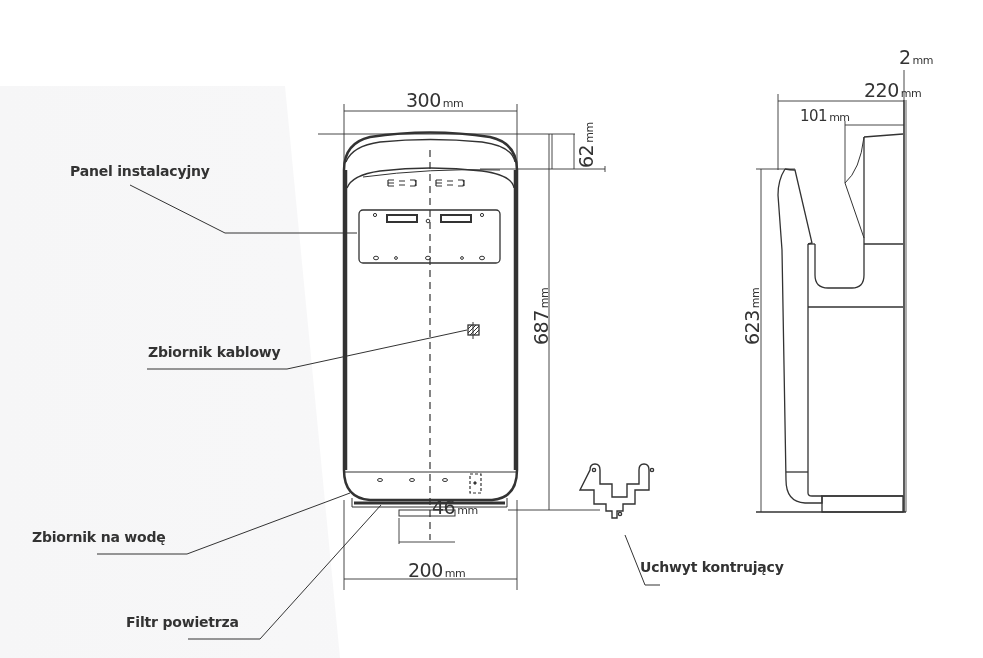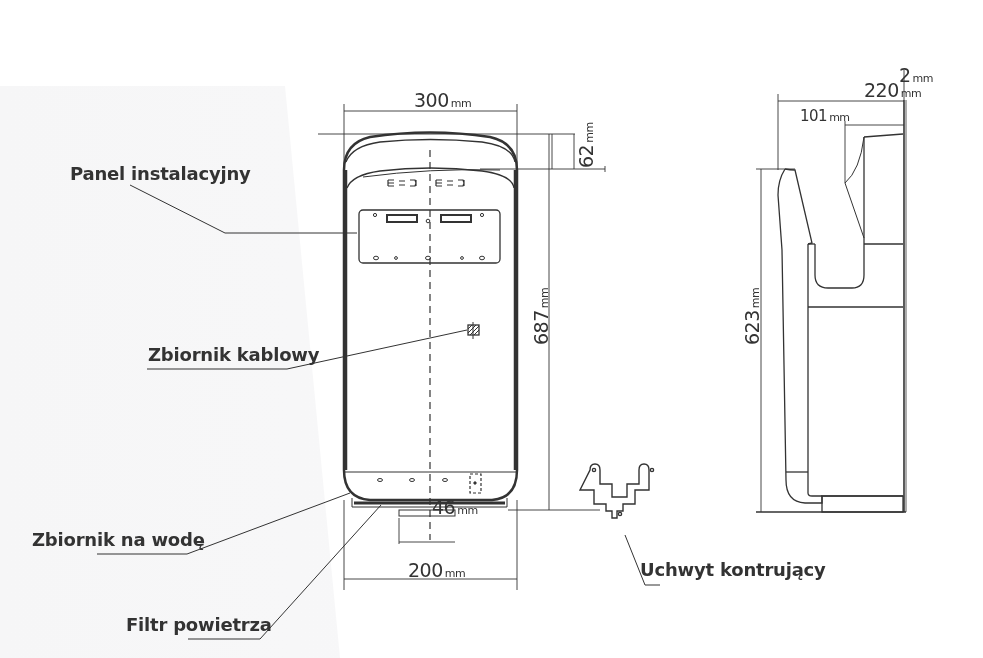--- a/index.html
+++ b/index.html
@@ -9,21 +9,21 @@
     font-family: "Liberation Sans", sans-serif;
   }
   .bg-panel {
     position: absolute; left: 0; top: 86px; width: 983px; height: 572px;
     background: linear-gradient(90deg, #f6f6f7 0%, #f8f8f9 60%, #fafafa 100%);
     clip-path: polygon(0 0, 285px 0, 340px 572px, 0 572px);
   }
   svg#drawing { position: absolute; left: 0; top: 0; }
   .callout {
     position: absolute; font-family: "DejaVu Sans", sans-serif; font-weight: bold;
-    font-size: 18px; color: #333333; white-space: nowrap; letter-spacing: -0.2px;
+    font-size: 14px; color: #333333; white-space: nowrap; letter-spacing: -0.2px;
   }
   .dim {
     position: absolute; font-family: "DejaVu Sans", sans-serif; color: #333;
     font-size: 19px; white-space: nowrap; letter-spacing: -0.5px;
   }
   .dim .u { font-size: 11px; margin-left: 2px; }
   .vert { transform-origin: left top; transform: rotate(-90deg); }
 </style>
 </head>
 <body>
@@ -162,39 +162,39 @@
     </g>
   </g>
 </svg>
 
 <div class="callout" style="left:70px; top:163px;">Panel instalacyjny</div>
 <div class="callout" style="left:148px; top:344px;">Zbiornik kablowy</div>
 <div class="callout" style="left:32px; top:529px;">Zbiornik na wodę</div>
 <div class="callout" style="left:126px; top:614px;">Filtr powietrza</div>
 <div class="callout" style="left:640px; top:559px;">Uchwyt kontrujący</div>
 
-<div class="dim" style="left:406px; top:89px;margin-left:8px;">
+<div class="dim" style="left:406px; top:89px;">
   <span>300</span><span class="u">mm</span>
 </div>
 <div class="dim vert" style="left:575px; top:168px;">
   <span>62</span><span class="u">mm</span>
 </div>
 <div class="dim vert" style="left:530px; top:345px;">
   <span>687</span><span class="u">mm</span>
 </div>
 <div class="dim" style="left:432px; top:496px;">
   <span>46</span><span class="u">mm</span>
 </div>
 <div class="dim" style="left:408px; top:559px;">
   <span>200</span><span class="u">mm</span>
 </div>
 <div class="dim" style="left:864px; top:79px;">
   <span>220</span><span class="u">mm</span>
 </div>
 <div class="dim" style="left:800px; top:107px; font-size:15px;">
   <span>101</span><span class="u">mm</span>
 </div>
-<div class="dim" style="left:899px; top:64px;">
+<div class="dim" style="left:899px; top:46px;">
   <span>2</span><span class="u">mm</span>
 </div>
 <div class="dim vert" style="left:741px; top:345px;">
   <span>623</span><span class="u">mm</span>
 </div>
 
 </body></html>

